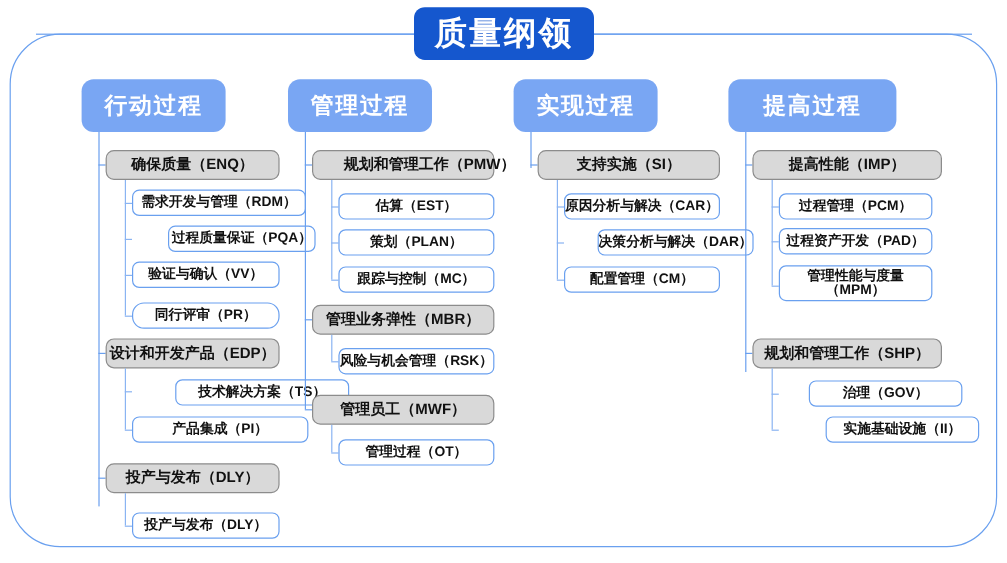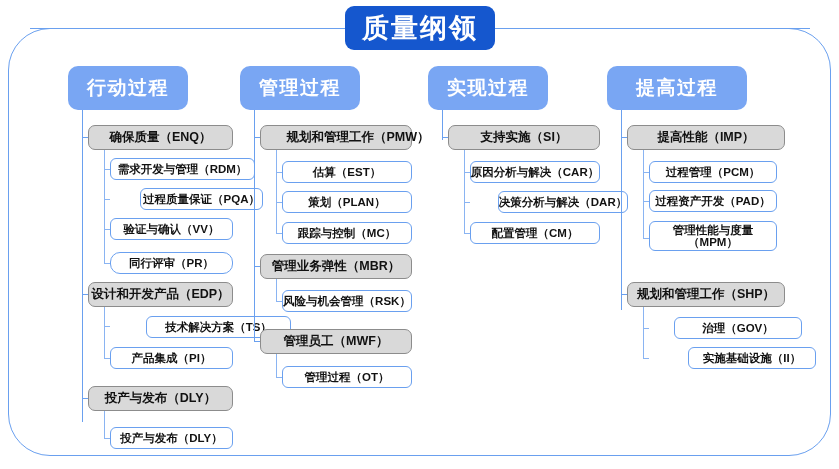--- a/index.html
+++ b/index.html
@@ -93,21 +93,21 @@
   <div class="node3" style="left:110px;top:218px;width:123px;">验证与确认（VV）</div>
   <div class="hline thin" style="left:104px;top:263px;width:6px;"></div>
   <div class="node3" style="left:110px;top:252px;width:123px;border-radius:10px;">同行评审（PR）</div>
 
   <div class="hline" style="left:82px;top:294px;width:6px;"></div>
   <div class="node2" style="left:88px;top:282px;width:145px;">设计和开发产品（EDP）</div>
   <div class="vline thin" style="left:104px;top:307px;height:51px;"></div>
   <div class="hline thin" style="left:104px;top:326px;width:6px;"></div>
   <div class="node3" style="left:110px;top:316px;width:145px;margin-left:36px;">技术解决方案（TS）</div>
   <div class="hline thin" style="left:104px;top:358px;width:6px;"></div>
-  <div class="node3" style="left:110px;top:347px;width:123px;">产品集成（PI）</div>
+  <div class="node3" style="left:110px;top:347px;width:147px;">产品集成（PI）</div>
 
   <div class="hline" style="left:82px;top:398px;width:6px;"></div>
   <div class="node2" style="left:88px;top:386px;width:145px;">投产与发布（DLY）</div>
   <div class="vline thin" style="left:104px;top:411px;height:27px;"></div>
   <div class="hline thin" style="left:104px;top:438px;width:6px;"></div>
   <div class="node3" style="left:110px;top:427px;width:123px;">投产与发布（DLY）</div>
 
   <div class="col-head" style="left:240px;top:66px;width:120px;">管理过程</div>
   <div class="vline" style="left:254px;top:110px;height:231px;"></div>
 

